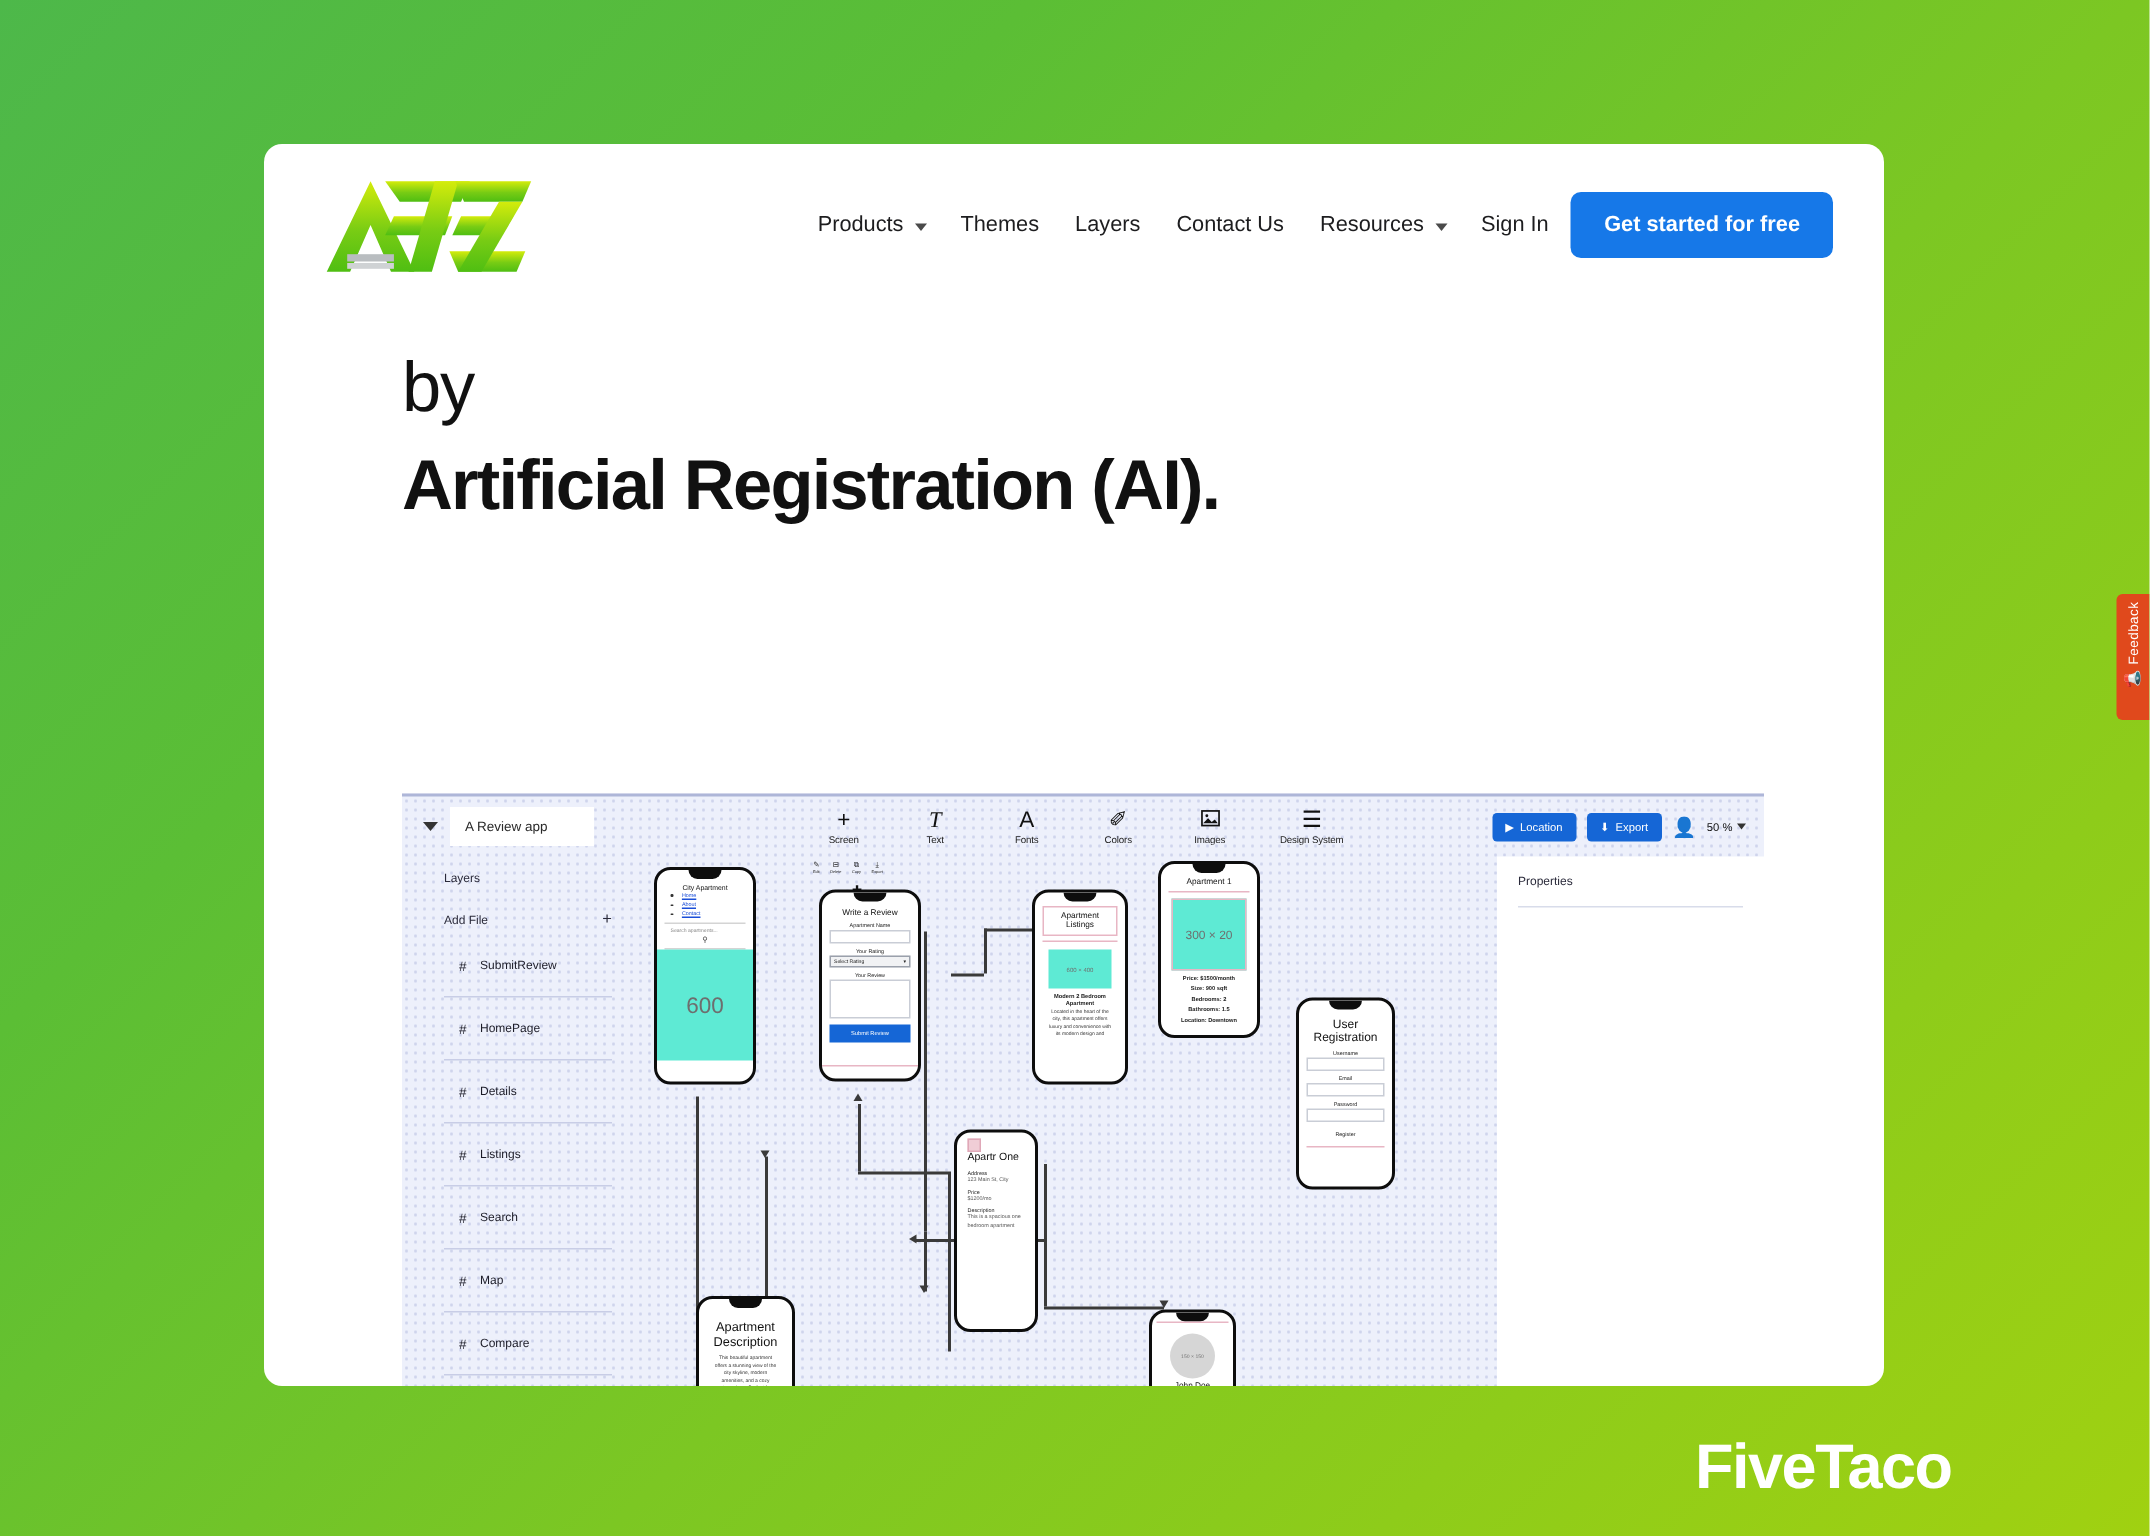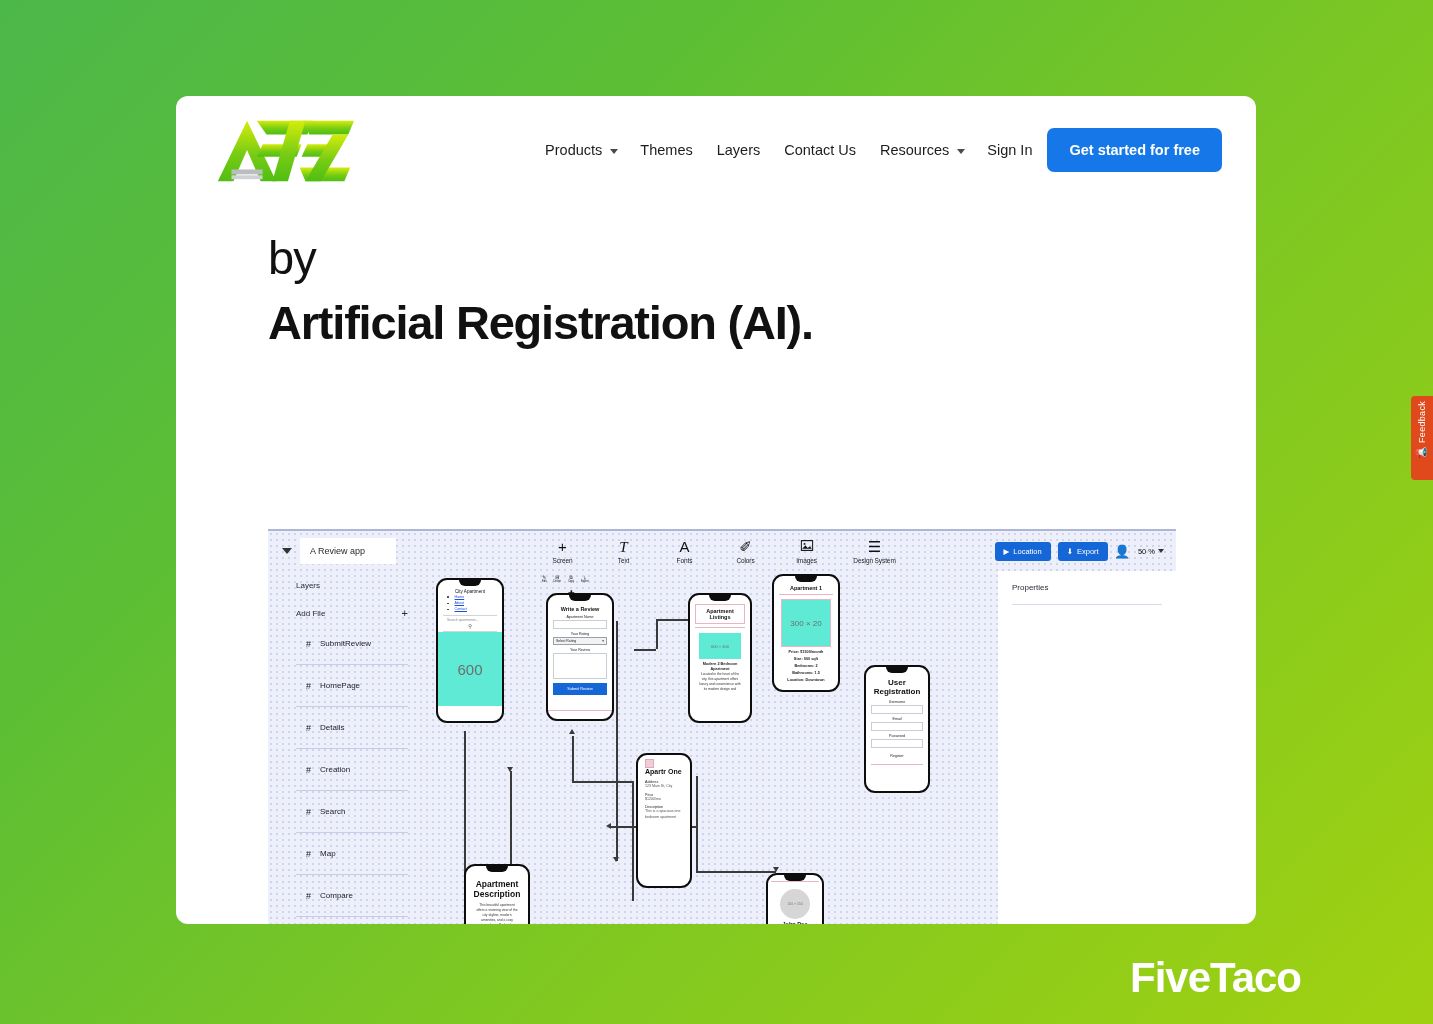--- a/index.html
+++ b/index.html
@@ -160,21 +160,21 @@
     position: absolute; background: #fff;
     border: 2.2px solid #0d0d0d; border-radius: 11px;
     overflow: hidden;
   }
   .notch {
     width: 22px; height: 6px; background: #0d0d0d;
     border-radius: 0 0 7px 7px; margin: 0 auto;
   }
   .ph-body { padding: 3px 5px; }
   .ph-title {
-    text-align: center; font-size: 7.5px; font-weight: bold;
+    text-align: center; font-size: 7.5px; font-weight: normal;
     color: #111; line-height: 1.12;
   }
   .ph-title.sm { font-size: 5.5px; }
   .ph-title.xs { font-size: 4.6px; font-weight: normal; }
   .pink-box { border: 1px solid #e8b6c4; padding: 3px 2px; }
   .pink-rule { border-top: 1px solid #e8b6c4; margin-top: 3px; }
   .lbl { font-size: 3.6px; color: #222; text-align: center; margin: 3px 0 1px; }
   .fld { border: 1px solid #c9cdd6; height: 9px; background: #fff; }
   .fld.tall { height: 26px; }
   .sel {
@@ -366,21 +366,21 @@
         <div class="layer-row">
           <span class="hash">#</span>
           <span>HomePage</span>
         </div>
         <div class="layer-row">
           <span class="hash">#</span>
           <span>Details</span>
         </div>
         <div class="layer-row">
           <span class="hash">#</span>
-          <span>Creation</span>
+          <span>Listings</span>
         </div>
         <div class="layer-row">
           <span class="hash">#</span>
           <span>Search</span>
         </div>
         <div class="layer-row">
           <span class="hash">#</span>
           <span>Map</span>
         </div>
         <div class="layer-row">

